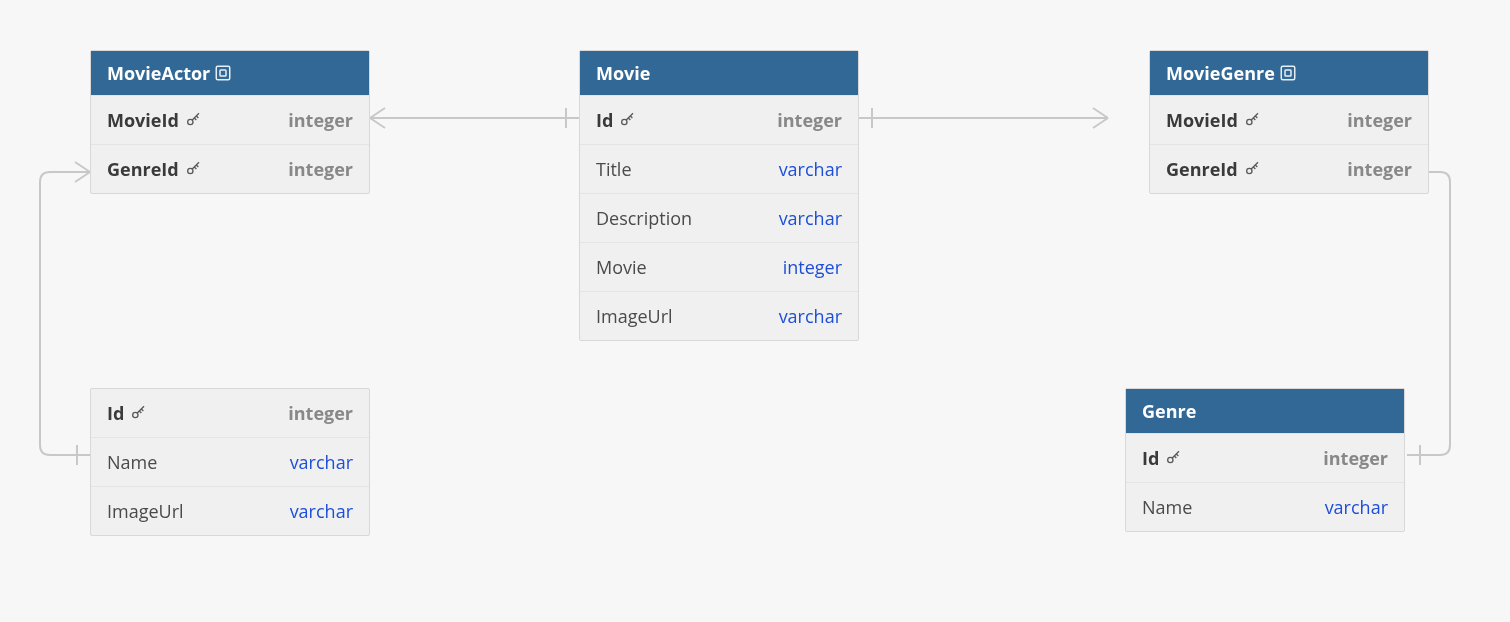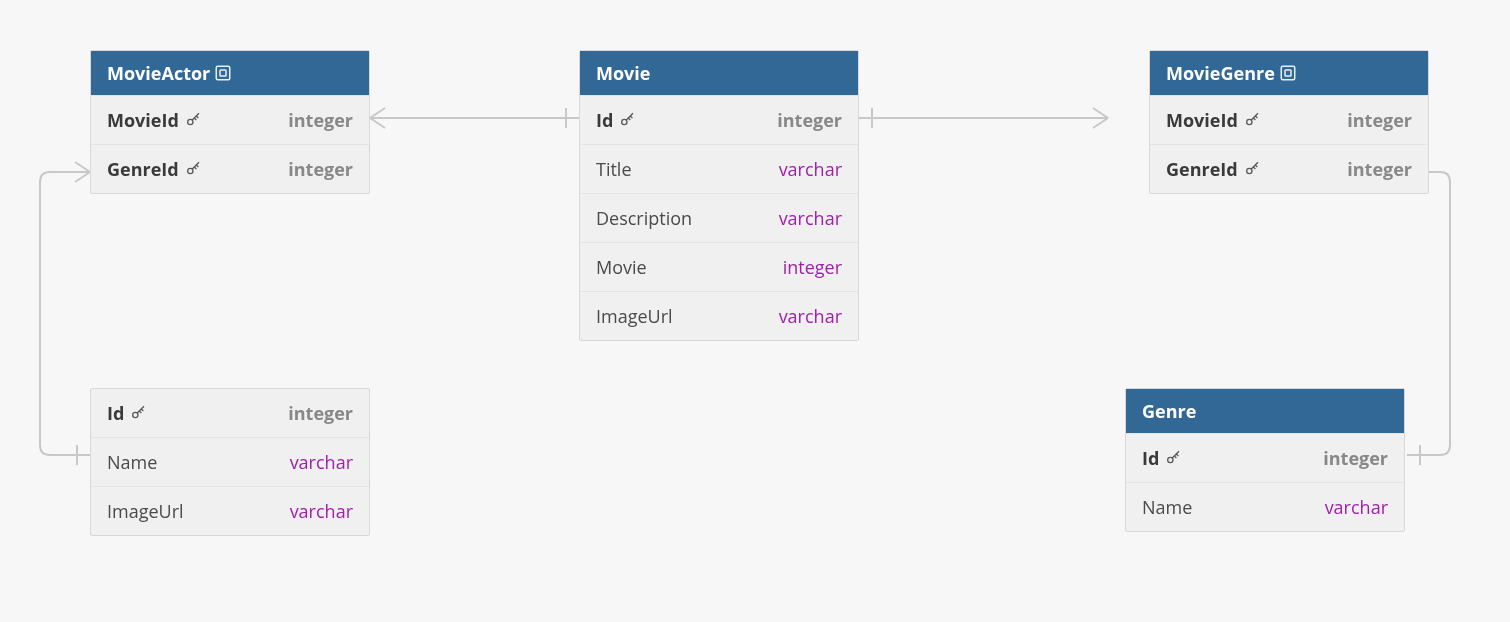--- a/index.html
+++ b/index.html
@@ -53,21 +53,21 @@
   .erd-row:first-of-type { border-top: none; }
   .erd-row .col-name {
     display: flex;
     align-items: center;
     gap: 6px;
     color: #4a4a4a;
   }
   .erd-row.pk .col-name { font-weight: 700; color: #3a3a3a; }
   .erd-row.pk .col-type { font-weight: 700; color: #888; }
   .erd-row .col-type {
-    color: #a21caf;
+    color: #1d4ed8;
     font-weight: 500;
   }
   .key-icon {
     display: inline-flex;
     align-items: center;
     color: #858585;
   }
   .erd-row.pk .key-icon { color: #5a5a5a; }
 </style>
 </head>

